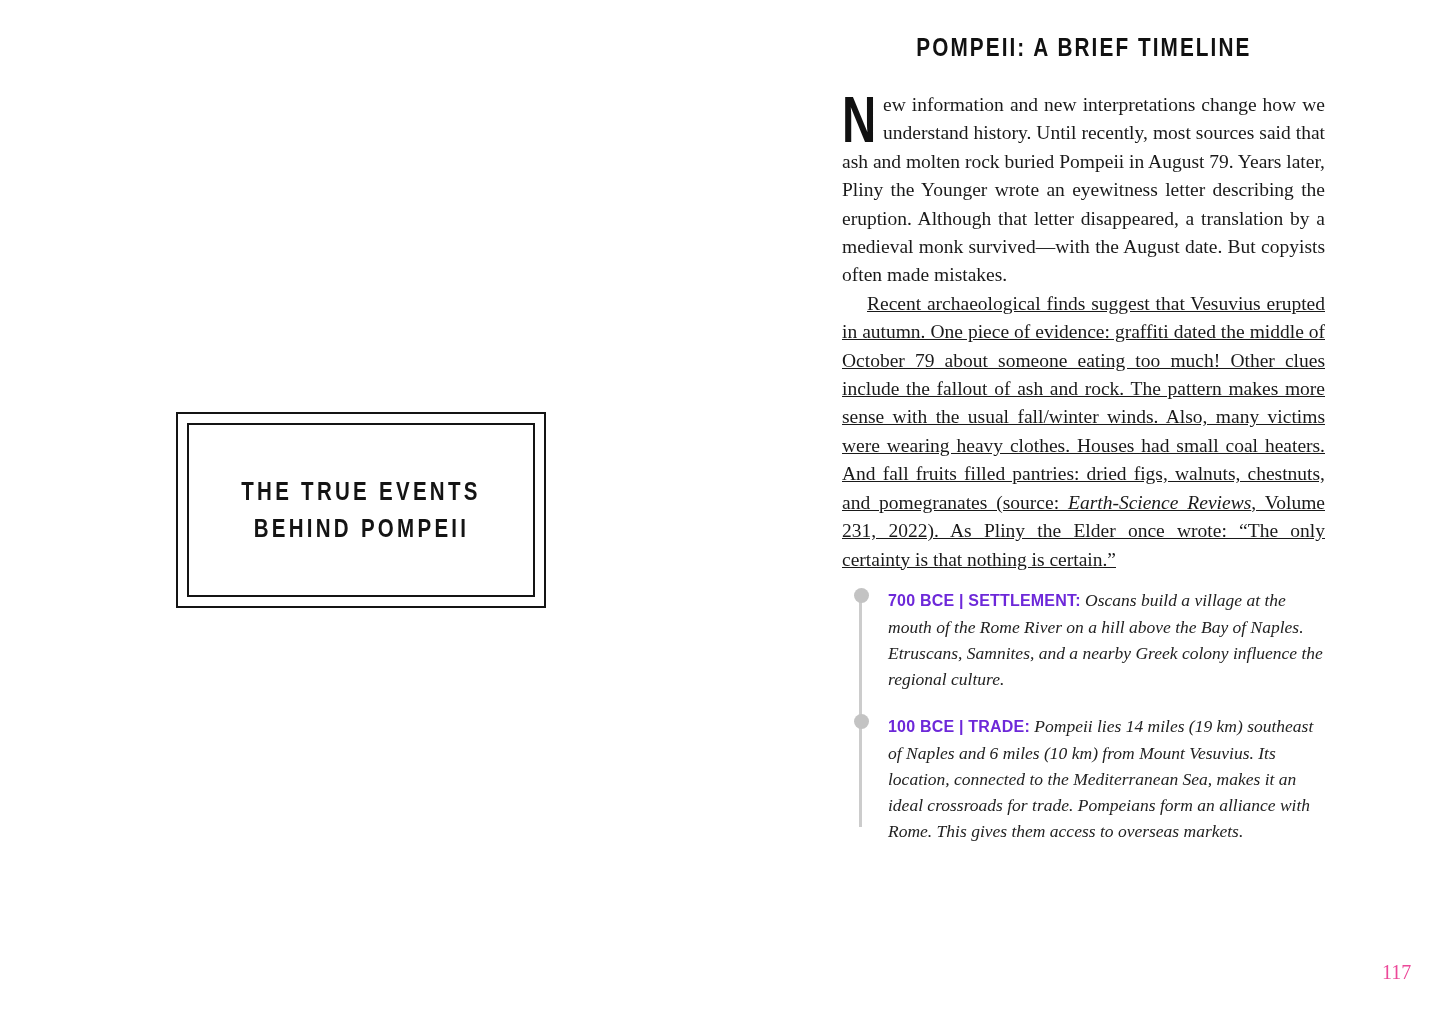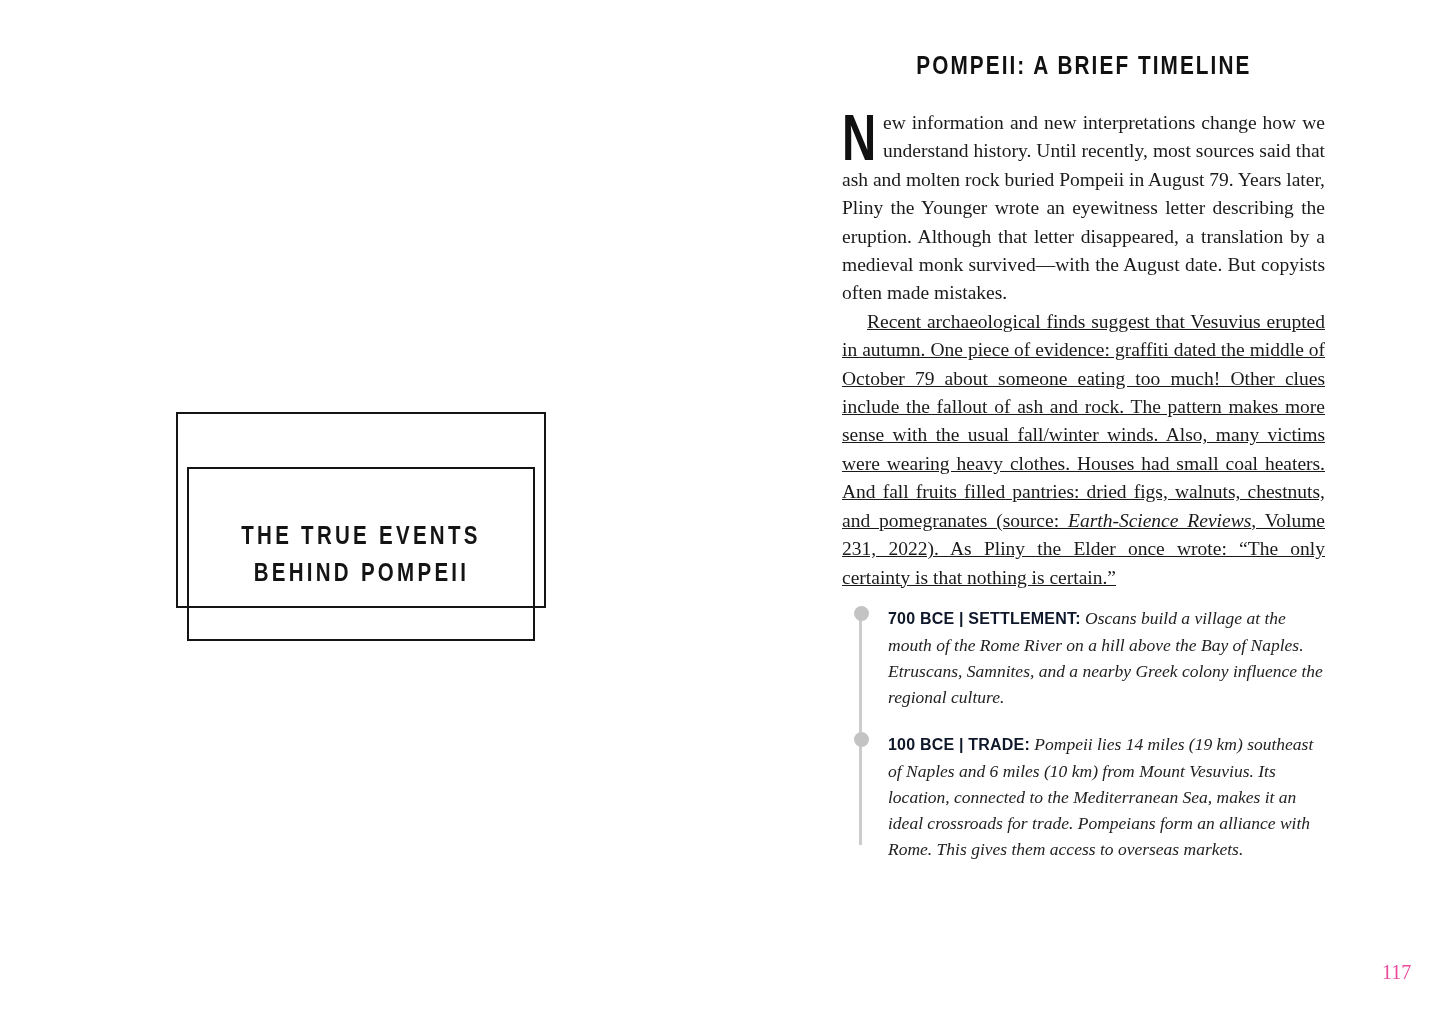--- a/index.html
+++ b/index.html
@@ -19,21 +19,20 @@
     width:370px; height:196px;
     border:2px solid #141414;
     padding:9px;
   }
   .chapter-box-inner {
     width:100%; height:100%;
     border:2px solid #141414;
     display:flex; flex-direction:column;
     align-items:center; justify-content:center;
     gap:8px;
-    margin-top:44px;
   }
   .chapter-box-line {
     display:inline-block;
     font-family:"Liberation Sans", sans-serif;
     font-weight:bold;
     font-size:25px;
     letter-spacing:4px;
     transform:scaleX(0.82);
     white-space:nowrap;
     color:#141414;
@@ -45,21 +44,21 @@
     left:842px; top:0;
     width:483px;
   }
   .author {
     margin-top:60px;
     text-align:center;
     font-style:italic;
     font-size:19px;
     letter-spacing:0.5px;
   }
-  .chapter-title-wrap { text-align:center; margin-top:51px; }
+  .chapter-title-wrap { text-align:center; margin-top:33px; }
   .chapter-title {
     display:inline-block;
     font-family:"Liberation Sans", sans-serif;
     font-weight:bold;
     font-size:25px;
     letter-spacing:2.5px;
     transform:scaleX(0.83);
     white-space:nowrap;
     color:#111;
   }
@@ -115,21 +114,21 @@
     width:15px; height:15px;
     border-radius:50%;
     background:#c3c3c3;
   }
   .timeline-label {
     font-style:normal;
     font-family:"Liberation Sans", sans-serif;
     font-weight:bold;
     font-size:16px;
     letter-spacing:0.2px;
-    color:#0f172a;
+    color:#6d28d9;
   }
 
   .page-number {
     position:absolute;
     left:1382px; top:961px;
     font-size:20px;
     color:#ec4899;
   }
 </style>
 </head>

